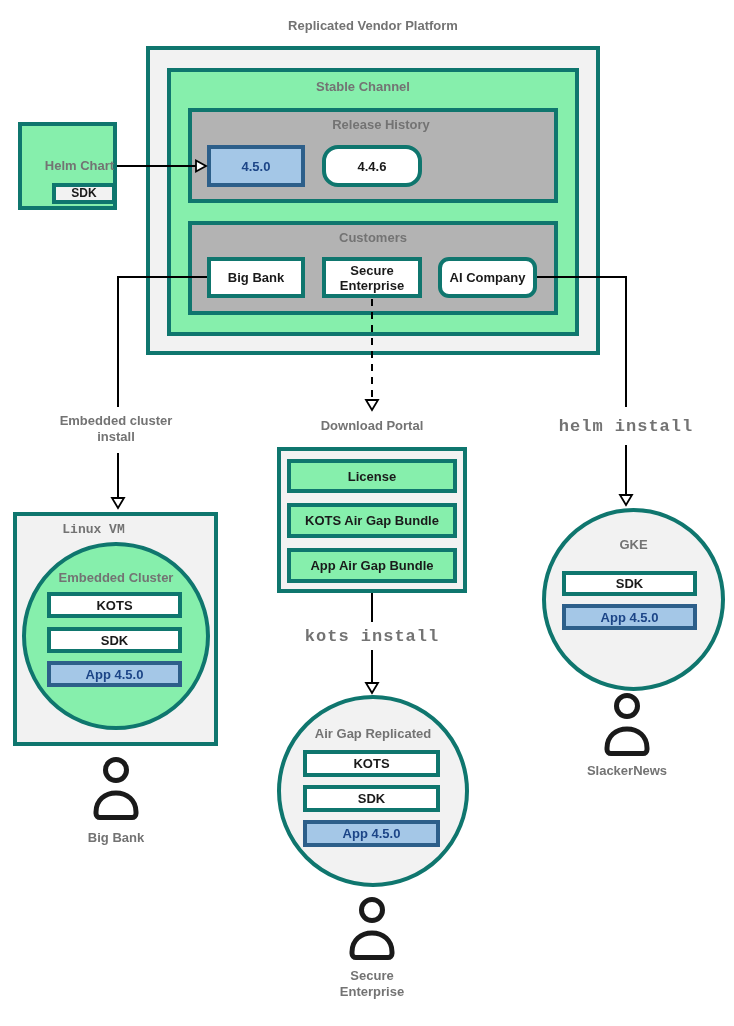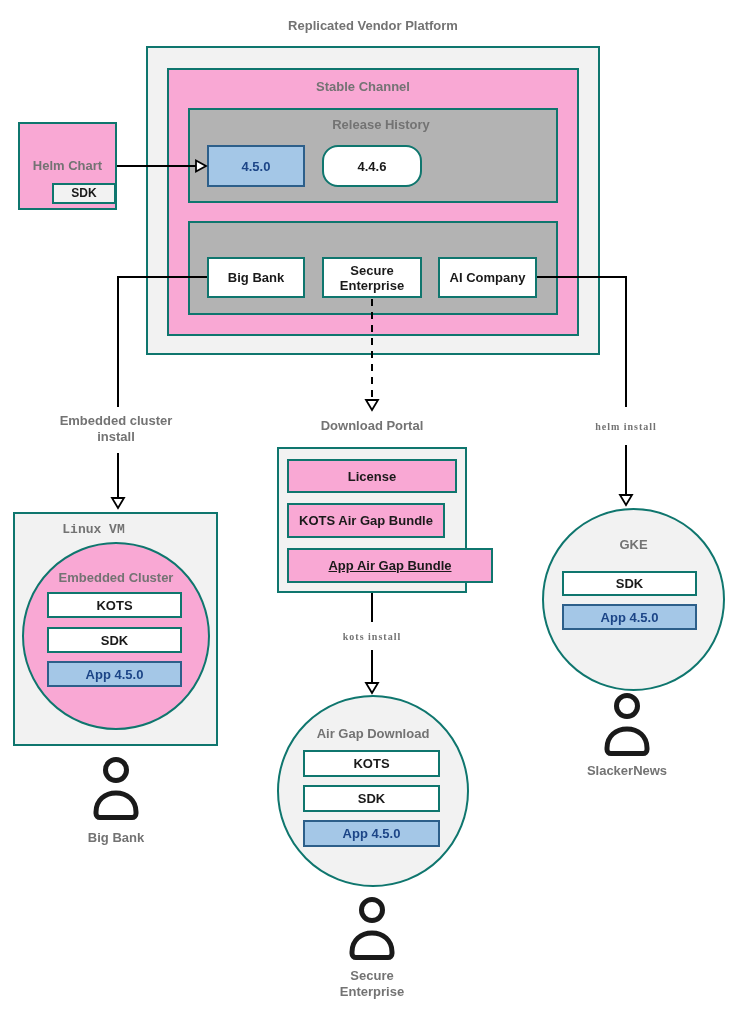--- a/index.html
+++ b/index.html
@@ -1,41 +1,41 @@
 <!DOCTYPE html>
 <html><head>
 <meta charset="utf-8">
 <style>
   html,body { margin:0; padding:0; background:#fff; }
   .canvas {
     position:relative; width:734px; height:1026px; background:#ffffff;
     font-family:"Liberation Sans", sans-serif; color:#1a1a1a; overflow:hidden;
   }
   .box {
-    position:absolute; box-sizing:border-box; border:2px solid #0f766e;
+    position:absolute; box-sizing:border-box; border:4px solid #0f766e;
   }
   .fill-light  { background:#f2f2f2; }
-  .fill-med    { background:#f9a8d4; }
+  .fill-med    { background:#86efac; }
   .fill-dark   { background:#b3b3b3; }
   .fill-white  { background:#ffffff; }
   .circle { border-radius:50%; }
   .cell {
     display:flex; align-items:center; justify-content:center;
     font-weight:bold; font-size:13px; text-align:center; line-height:15px;
   }
   .blue {
     background:#a4c7e7; border-color:#2d5f8a; color:#1c4587;
   }
   .lbl {
     position:absolute; font-weight:bold; font-size:13px; text-align:center;
     line-height:16px; color:#737373;
   }
   .mono {
-    font-family:Liberation Serif, serif;
-    font-size:10px; letter-spacing:1px; font-weight:bold;
+    font-family:Liberation Mono, monospace;
+    font-size:17px; letter-spacing:1px; font-weight:bold;
   }
   .connector-layer {
     position:absolute; left:0; top:0; z-index:60; pointer-events:none;
   }
   .person { position:absolute; z-index:10; }
 </style>
 </head>
 <body>
 
 <div class="canvas">
@@ -47,58 +47,59 @@
   <div class="box fill-med" style="left:167px; top:68px; width:412px; height:268px;"></div>
   <div class="lbl" style="left:167px; top:79px; width:392px;">Stable Channel</div>
 
   <div class="box fill-dark" style="left:188px; top:108px; width:370px; height:95px;"></div>
   <div class="lbl" style="left:196px; top:117px; width:370px;">Release History</div>
 
   <div class="box cell blue" style="left:207px; top:145px; width:98px; height:42px;">4.5.0</div>
   <div class="box cell fill-white" style="left:322px; top:145px; width:100px; height:42px;border-radius:16px;">4.4.6</div>
 
   <div class="box fill-dark" style="left:188px; top:221px; width:370px; height:94px;"></div>
+  <div class="lbl" style="left:188px; top:230px; width:370px;">Customers</div>
 
   <div class="box cell fill-white" style="left:207px; top:257px; width:98px; height:41px;">Big Bank</div>
   <div class="box cell fill-white" style="left:322px; top:257px; width:100px; height:41px; padding:0 6px;">Secure Enterprise</div>
-  <div class="box cell fill-white" style="left:438px; top:257px; width:99px; height:41px;">AI Company</div>
+  <div class="box cell fill-white" style="left:438px; top:257px; width:99px; height:41px;border-radius:11px;">AI Company</div>
 
   <div class="box fill-med" style="left:18px; top:122px; width:99px; height:88px;"></div>
-  <div class="lbl" style="left:18px; top:158px; width:99px;">Helm Chart</div>
+  <div class="lbl" style="left:18px; top:158px; width:99px;padding-left:12px;">Helm Chart</div>
   <div class="box cell fill-light" style="left:52px; top:183px; width:64px; height:21px; font-size:12px;">SDK</div>
 
   <div class="lbl" style="left:46px; top:413px; width:140px;">
     <div>Embedded cluster</div>
     <div>install</div>
   </div>
   <div class="lbl mono" style="left:546px; top:419px; width:160px;">helm install</div>
   <div class="lbl mono" style="left:292px; top:629px; width:160px;">kots install</div>
 
   <div class="lbl" style="left:277px; top:418px; width:190px;">Download Portal</div>
   <div class="box fill-light" style="left:277px; top:447px; width:190px; height:146px;"></div>
   <div class="box cell fill-med" style="left:287px; top:459px; width:170px; height:34px;">License</div>
-  <div class="box cell fill-med" style="left:287px; top:503px; width:158px; height:35px;">KOTS Air Gap Bundle</div>
-  <div class="box cell fill-med" style="left:287px; top:548px; width:206px; height:35px;text-decoration:underline;">App Air Gap Bundle</div>
+  <div class="box cell fill-med" style="left:287px; top:503px; width:170px; height:35px;">KOTS Air Gap Bundle</div>
+  <div class="box cell fill-med" style="left:287px; top:548px; width:170px; height:35px;">App Air Gap Bundle</div>
 
   <div class="box fill-light" style="left:13px; top:512px; width:205px; height:234px;"></div>
   <div class="lbl" style="left:1px; top:522px; width:185px;font-family:Liberation Mono, monospace;">Linux VM</div>
   <div class="box fill-med circle" style="left:22px; top:542px; width:188px; height:188px;"></div>
   <div class="lbl" style="left:22px; top:570px; width:188px;">Embedded Cluster</div>
   <div class="box cell fill-white" style="left:47px; top:592px; width:135px; height:26px;">KOTS</div>
   <div class="box cell fill-white" style="left:47px; top:627px; width:135px; height:26px;">SDK</div>
   <div class="box cell blue" style="left:47px; top:661px; width:135px; height:26px;">App 4.5.0</div>
 
   <svg class="person" style="left:88px; top:756px;" width="56" height="64" viewBox="0 0 56 64">
     <circle cx="28" cy="14" r="10.5" fill="none" stroke="#1a1a1a" stroke-width="5"></circle>
     <path d="M8,56 c0,-12 9,-19 20,-19 c11,0 20,7 20,19 l0,1.5 c0,2.3 -1.8,4 -4,4 l-32,0 c-2.2,0 -4,-1.7 -4,-4 z" fill="none" stroke="#1a1a1a" stroke-width="5" stroke-linejoin="round"></path>
   </svg>
   <div class="lbl" style="left:46px; top:830px; width:140px;">Big Bank</div>
 
   <div class="box fill-light circle" style="left:277px; top:695px; width:192px; height:192px;"></div>
-  <div class="lbl" style="left:277px; top:726px; width:192px;">Air Gap Download</div>
+  <div class="lbl" style="left:277px; top:726px; width:192px;">Air Gap Replicated</div>
   <div class="box cell fill-white" style="left:303px; top:750px; width:137px; height:27px;">KOTS</div>
   <div class="box cell fill-white" style="left:303px; top:785px; width:137px; height:27px;">SDK</div>
   <div class="box cell blue" style="left:303px; top:820px; width:137px; height:27px;">App 4.5.0</div>
 
   <svg class="person" style="left:344px; top:896px;" width="56" height="64" viewBox="0 0 56 64">
     <circle cx="28" cy="14" r="10.5" fill="none" stroke="#1a1a1a" stroke-width="5"></circle>
     <path d="M8,56 c0,-12 9,-19 20,-19 c11,0 20,7 20,19 l0,1.5 c0,2.3 -1.8,4 -4,4 l-32,0 c-2.2,0 -4,-1.7 -4,-4 z" fill="none" stroke="#1a1a1a" stroke-width="5" stroke-linejoin="round"></path>
   </svg>
   <div class="lbl" style="left:302px; top:968px; width:140px;">
     <div>Secure</div>

